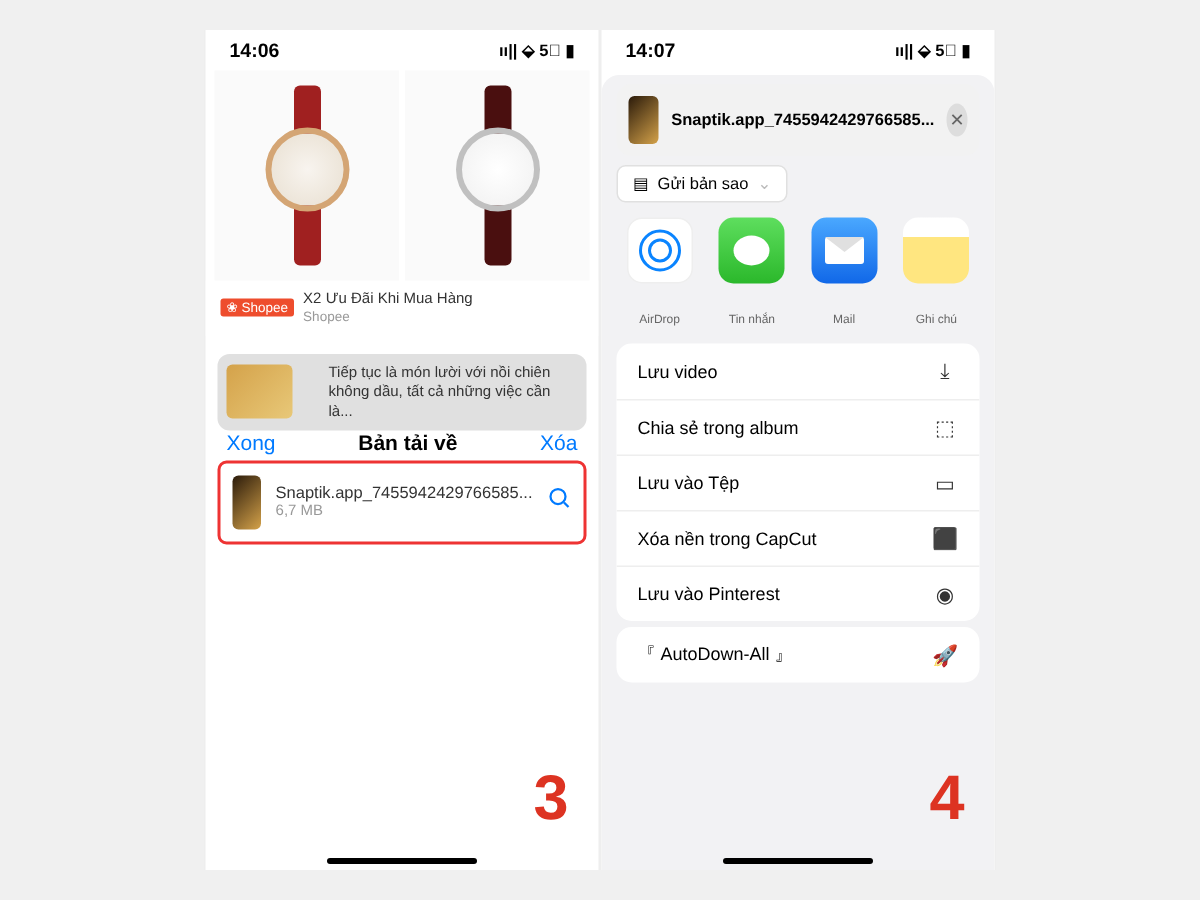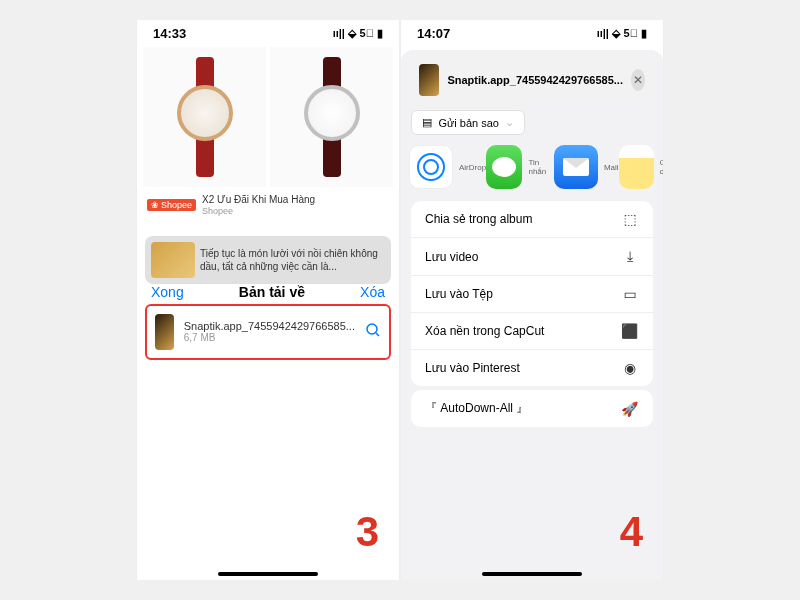--- a/index.html
+++ b/index.html
@@ -13,42 +13,42 @@
 .watch { width: 70px; height: 120px; position: relative; }
 .watch-face { width: 56px; height: 56px; border-radius: 50%; background: radial-gradient(circle, #f8f4ef, #e8dfd0); border: 4px solid #d4a574; position: absolute; top: 28px; left: 7px; }
 .watch-face.silver { border-color: #c0c0c0; background: radial-gradient(circle, #fff, #f0f0f0); }
 .watch-strap { width: 18px; height: 120px; background: #a02020; position: absolute; left: 26px; border-radius: 4px; }
 .watch-strap.dark { background: #4a0f0f; }
 .product-info { display: flex; align-items: center; gap: 6px; padding: 6px 10px; background: #fff; }
 .shopee-badge { background: #ee4d2d; color: #fff; font-size: 9px; padding: 1px 4px; border-radius: 2px; }
 .product-text { font-size: 10px; line-height: 1.3; }
 .product-text .title { color: #333; }
 .product-text .sub { color: #999; font-size: 9px; }
-.news-card { margin: 12px 8px 0; background: #e0e0e0; border-radius: 8px; display: flex; gap: 5px; padding: 6px; align-items: center; }
+.news-card { margin: 12px 8px 0; background: #e0e0e0; border-radius: 8px; display: flex; gap: 24px; padding: 6px; align-items: center; }
 .news-thumb { width: 44px; height: 36px; background: linear-gradient(135deg, #d4a24a, #e8c878); border-radius: 4px; }
 .news-text { font-size: 10px; line-height: 1.3; color: #333; flex: 1; }
 .download-header { display: flex; justify-content: space-between; align-items: center; padding: 0 14px; font-size: 14px; }
 .link-blue { color: #007aff; }
 .download-title { font-weight: 600; }
 .download-item { margin: 4px 8px; border: 2px solid #e33; border-radius: 6px; display: flex; align-items: center; padding: 8px; gap: 10px; }
 .dl-thumb { width: 36px; height: 36px; background: linear-gradient(135deg, #2a1a0a, #d4a24a); border-radius: 4px; }
 .dl-text { flex: 1; }
 .dl-name { font-size: 11px; color: #333; }
 .dl-size { font-size: 10px; color: #999; }
 .search-ic { color: #007aff; font-size: 16px; }
 .step-num { position: absolute; bottom: 24px; right: 20px; font-size: 42px; font-weight: 700; color: #d32; }
 .home-indicator { position: absolute; bottom: 4px; left: 50%; transform: translateX(-50%); width: 100px; height: 4px; background: #000; border-radius: 2px; }
 .share-header { display: flex; align-items: center; gap: 8px; margin: 6px 10px; background: #f2f2f2; border-radius: 10px; padding: 8px; position: relative; }
 .share-thumb { width: 32px; height: 32px; background: linear-gradient(135deg, #2a1a0a, #d4a24a); border-radius: 4px; }
 .share-title { font-size: 11px; font-weight: 600; flex: 1; }
 .close-btn { width: 22px; height: 22px; border-radius: 50%; background: #ddd; display: flex; align-items: center; justify-content: center; font-size: 12px; color: #666; }
 .send-copy { margin: 6px 10px 0; }
 .send-copy-inner { background: #fff; border: 1px solid #e0e0e0; border-radius: 6px; padding: 5px 10px; font-size: 11px; display: inline-flex; align-items: center; gap: 6px; }
 .app-row { display: flex; justify-content: space-around; padding: 10px 8px 8px; }
-.app-item { display: flex; flex-direction: row; align-items: center; gap: 6px; }
+.app-item { display: flex; flex-direction: column; align-items: center; gap: 19px; }
 .app-icon { width: 44px; height: 44px; border-radius: 10px; display: flex; align-items: center; justify-content: center; }
 .app-label { font-size: 8px; color: #666; }
 .airdrop { background: #fff; border: 1px solid #eee; }
 .airdrop-ring { width: 28px; height: 28px; border: 2px solid #0a84ff; border-radius: 50%; position: relative; }
 .airdrop-ring::after { content: ''; position: absolute; inset: 4px; border: 2px solid #0a84ff; border-radius: 50%; }
 .messages { background: linear-gradient(#5ede5e, #2bb82b); }
 .bubble { width: 24px; height: 20px; background: #fff; border-radius: 50%; position: relative; }
 .mail { background: linear-gradient(#4aa8ff, #1168e8); }
 .envelope { width: 26px; height: 18px; background: #fff; border-radius: 2px; position: relative; }
 .envelope::before { content: ''; position: absolute; top: 0; left: 0; border-left: 13px solid transparent; border-right: 13px solid transparent; border-top: 10px solid #e0e0e0; }
@@ -60,21 +60,21 @@
 .edit-actions { padding: 10px 16px; font-size: 12px; color: #007aff; }
 .sheet-bg { background: #f2f2f4; position: absolute; top: 30px; left: 0; right: 0; bottom: 0; border-radius: 12px 12px 0 0; }
 </style>
 </head>
 <body>
 
 <div class="container">
 
   <div class="phone">
     <div class="status-bar">
-      <span>14:33</span>
+      <span>14:06</span>
       <span class="status-right">ıı|| ⬙ 5⃞ ▮</span>
     </div>
     <div class="products">
       <div class="product">
         <div class="watch">
             <div class="watch-strap"></div>
             <div class="watch-face"></div>
           </div>
       </div>
       <div class="product">
@@ -154,26 +154,26 @@
             </div>
           <span class="app-label">Mail</span>
         </div>
         <div class="app-item">
           <div class="app-icon notes"></div>
           <span class="app-label">Ghi chú</span>
         </div>
       </div>
       <div class="action-group">
         <div class="action-row">
+          <span>Lưu video</span>
+          <span class="action-icon">⤓</span>
+        </div>
+        <div class="action-row">
           <span>Chia sẻ trong album</span>
           <span class="action-icon">⬚</span>
-        </div>
-        <div class="action-row">
-          <span>Lưu video</span>
-          <span class="action-icon">⤓</span>
         </div>
         <div class="action-row">
           <span>Lưu vào Tệp</span>
           <span class="action-icon">▭</span>
         </div>
         <div class="action-row">
           <span>Xóa nền trong CapCut</span>
           <span class="action-icon">⬛</span>
         </div>
         <div class="action-row">

